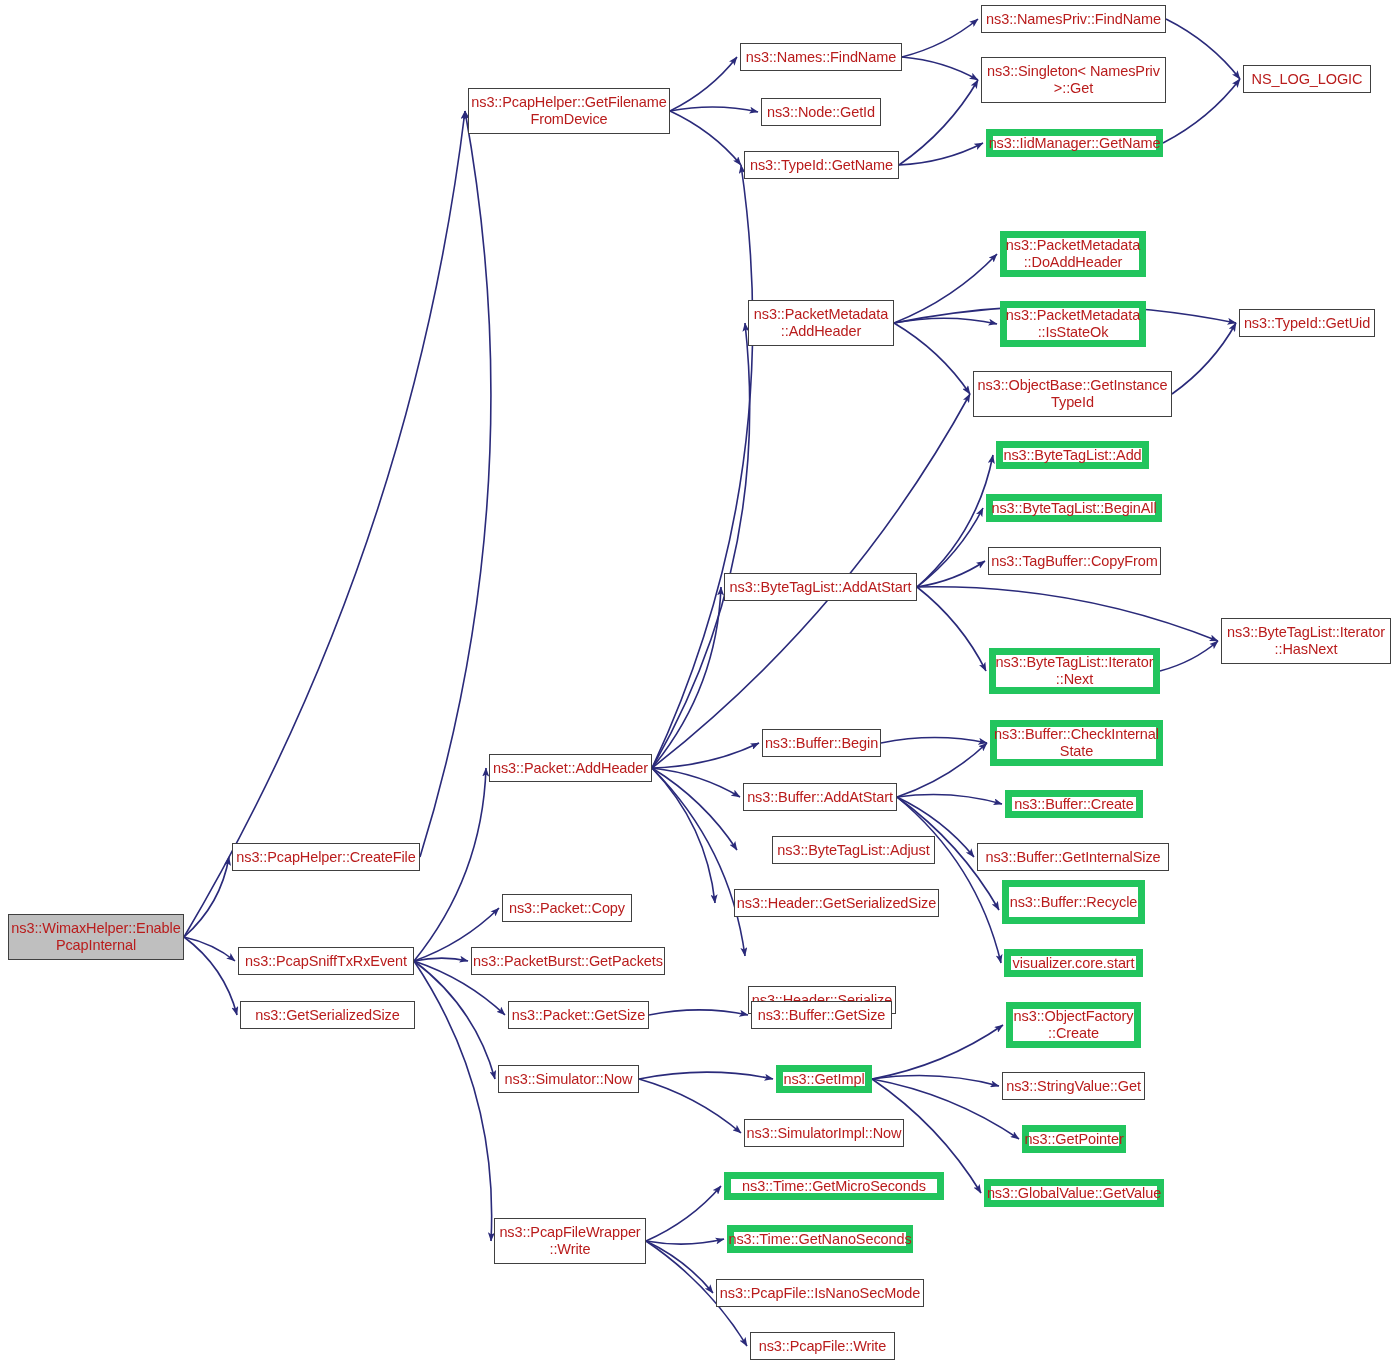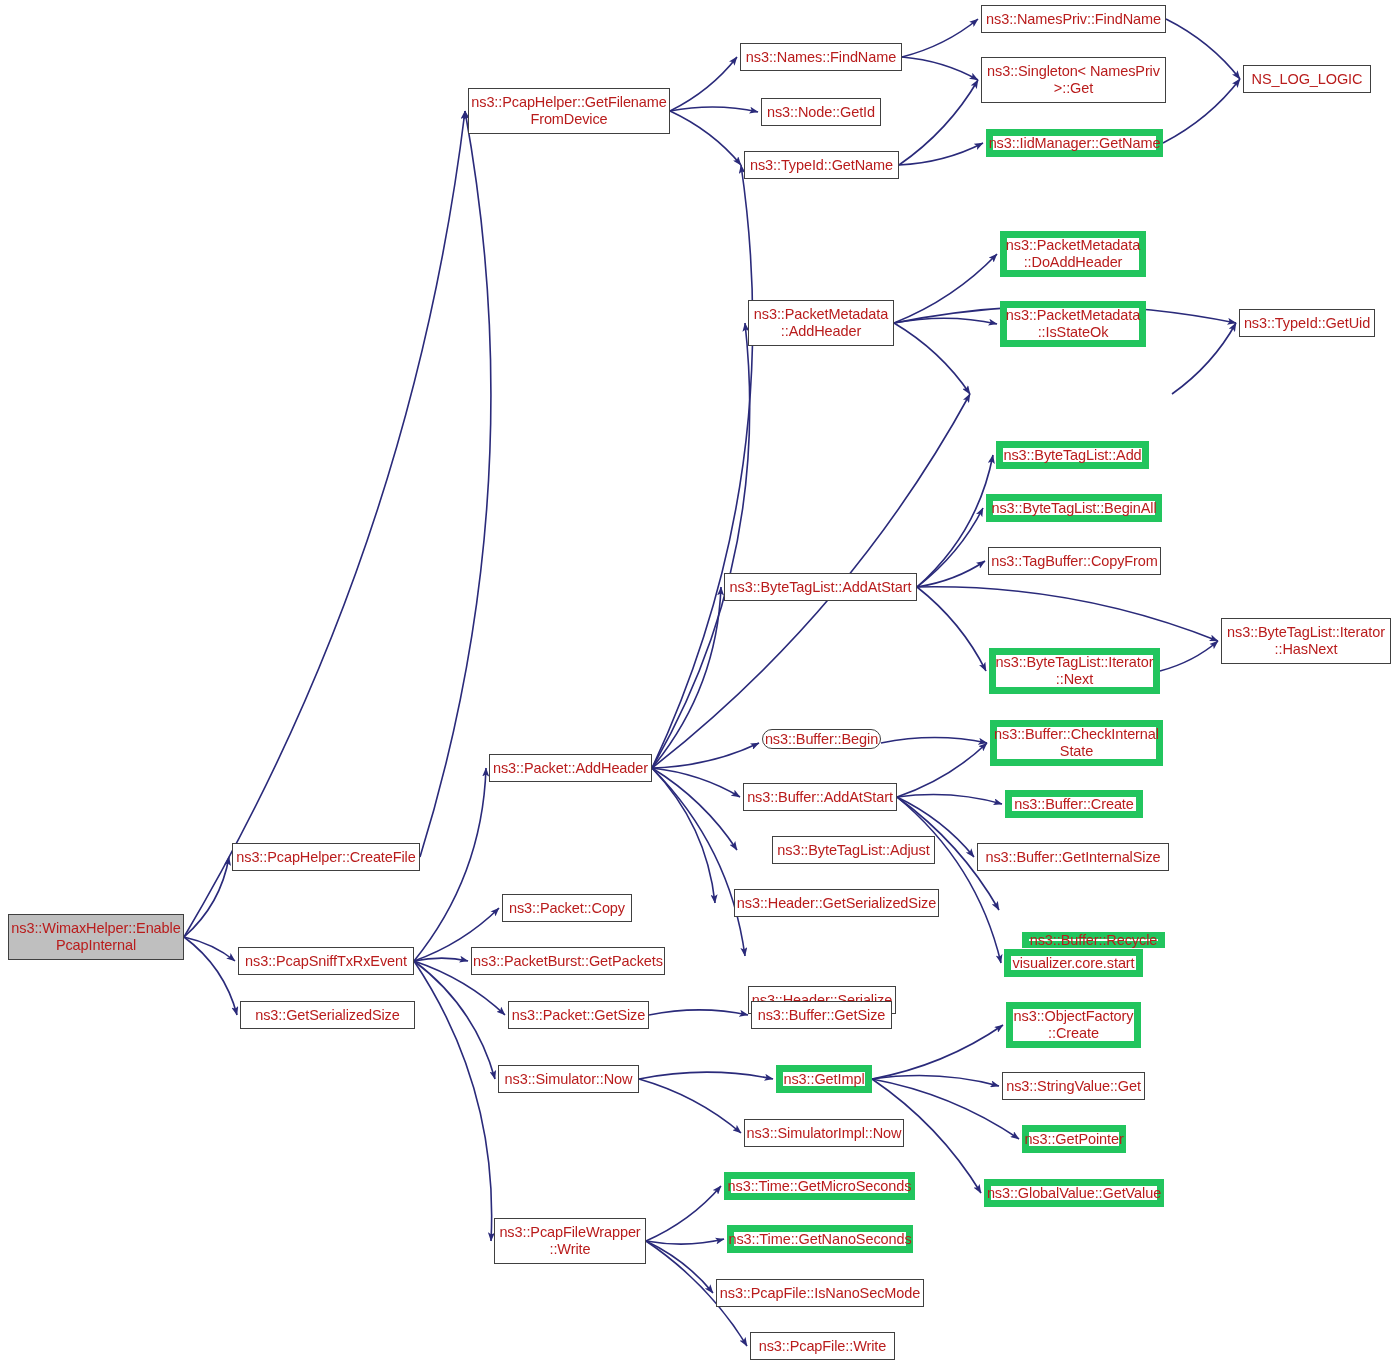--- a/index.html
+++ b/index.html
@@ -114,52 +114,54 @@
     <div class="node" style="left: 981px; top: 57px; width: 185px; height: 46px;">ns3::Singleton&lt; NamesPriv
 &gt;::Get</div>
     <div class="node red" style="left: 986px; top: 129px; width: 177px; height: 28px;">ns3::IidManager::GetName</div>
     <div class="node" style="left: 1243px; top: 65px; width: 128px; height: 28px;">NS_LOG_LOGIC</div>
     <div class="node" style="left: 748px; top: 300px; width: 146px; height: 46px;">ns3::PacketMetadata
 ::AddHeader</div>
     <div class="node red" style="left: 1000px; top: 231px; width: 146px; height: 46px;">ns3::PacketMetadata
 ::DoAddHeader</div>
     <div class="node red" style="left: 1000px; top: 301px; width: 146px; height: 46px;">ns3::PacketMetadata
 ::IsStateOk</div>
+    <div class="node" style="left: 973px; top: 371px; width: 199px; height: 46px;">ns3::ObjectBase::GetInstance
+TypeId</div>
     <div class="node" style="left: 1239px; top: 309px; width: 136px; height: 28px;">ns3::TypeId::GetUid</div>
     <div class="node" style="left: 724px; top: 573px; width: 193px; height: 28px;">ns3::ByteTagList::AddAtStart</div>
     <div class="node red" style="left: 996px; top: 441px; width: 153px; height: 28px;">ns3::ByteTagList::Add</div>
     <div class="node red" style="left: 986px; top: 494px; width: 176px; height: 28px;">ns3::ByteTagList::BeginAll</div>
     <div class="node" style="left: 988px; top: 547px; width: 173px; height: 28px;">ns3::TagBuffer::CopyFrom</div>
     <div class="node red" style="left: 989px; top: 648px; width: 171px; height: 46px;">ns3::ByteTagList::Iterator
 ::Next</div>
     <div class="node" style="left: 1221px; top: 618px; width: 170px; height: 46px;">ns3::ByteTagList::Iterator
 ::HasNext</div>
     <div class="node" style="left: 489px; top: 754px; width: 163px; height: 28px;">ns3::Packet::AddHeader</div>
-    <div class="node" style="left: 762px; top: 729px; width: 119px; height: 20px; border-radius: 11px;">ns3::Buffer::Begin</div>
+    <div class="node" style="left: 762px; top: 729px; width: 119px; height: 28px;">ns3::Buffer::Begin</div>
     <div class="node" style="left: 743px; top: 783px; width: 154px; height: 28px;">ns3::Buffer::AddAtStart</div>
     <div class="node" style="left: 740px; top: 836px; width: 163px; height: 28px; margin-left: 32px;">ns3::ByteTagList::Adjust</div>
     <div class="node" style="left: 718px; top: 889px; width: 205px; height: 28px; margin-left: 16px;">ns3::Header::GetSerializedSize</div>
     <div class="node" style="left: 748px; top: 942px; width: 148px; height: 28px; margin-top: 44px;">ns3::Header::Serialize</div>
     <div class="node red" style="left: 990px; top: 720px; width: 173px; height: 46px;">ns3::Buffer::CheckInternal
 State</div>
     <div class="node red" style="left: 1005px; top: 790px; width: 138px; height: 28px;">ns3::Buffer::Create</div>
     <div class="node" style="left: 977px; top: 843px; width: 192px; height: 28px;">ns3::Buffer::GetInternalSize</div>
-    <div class="node red" style="left: 1002px; top: 932px; width: 143px; height: 16px; margin-left: 20px;">ns3::Buffer::Recycle</div>
+    <div class="node red" style="left: 1002px; top: 880px; width: 143px; height: 44px;">ns3::Buffer::Recycle</div>
     <div class="node red" style="left: 1004px; top: 949px; width: 139px; height: 28px;">visualizer.core.start</div>
     <div class="node" style="left: 502px; top: 894px; width: 130px; height: 28px;">ns3::Packet::Copy</div>
     <div class="node" style="left: 471px; top: 947px; width: 194px; height: 28px;">ns3::PacketBurst::GetPackets</div>
     <div class="node" style="left: 508px; top: 1001px; width: 141px; height: 28px;">ns3::Packet::GetSize</div>
     <div class="node" style="left: 751px; top: 1001px; width: 141px; height: 28px;">ns3::Buffer::GetSize</div>
     <div class="node" style="left: 498px; top: 1065px; width: 141px; height: 28px;">ns3::Simulator::Now</div>
     <div class="node red" style="left: 776px; top: 1065px; width: 96px; height: 28px;">ns3::GetImpl</div>
     <div class="node" style="left: 744px; top: 1119px; width: 160px; height: 28px;">ns3::SimulatorImpl::Now</div>
     <div class="node red" style="left: 1006px; top: 1002px; width: 135px; height: 46px;">ns3::ObjectFactory
 ::Create</div>
     <div class="node" style="left: 1002px; top: 1072px; width: 143px; height: 28px;">ns3::StringValue::Get</div>
     <div class="node red" style="left: 1022px; top: 1125px; width: 104px; height: 28px;">ns3::GetPointer</div>
     <div class="node red" style="left: 984px; top: 1179px; width: 180px; height: 28px;">ns3::GlobalValue::GetValue</div>
     <div class="node" style="left: 494px; top: 1218px; width: 152px; height: 46px;">ns3::PcapFileWrapper
 ::Write</div>
-    <div class="node red" style="left: 724px; top: 1172px; width: 191px; height: 28px;">ns3::Time::GetMicroSeconds</div>
+    <div class="node red" style="left: 724px; top: 1172px; width: 220px; height: 28px;">ns3::Time::GetMicroSeconds</div>
     <div class="node red" style="left: 727px; top: 1225px; width: 186px; height: 28px;">ns3::Time::GetNanoSeconds</div>
     <div class="node" style="left: 716px; top: 1279px; width: 208px; height: 28px;">ns3::PcapFile::IsNanoSecMode</div>
     <div class="node" style="left: 750px; top: 1332px; width: 145px; height: 28px;">ns3::PcapFile::Write</div>
   </div>
 
 </body></html>

